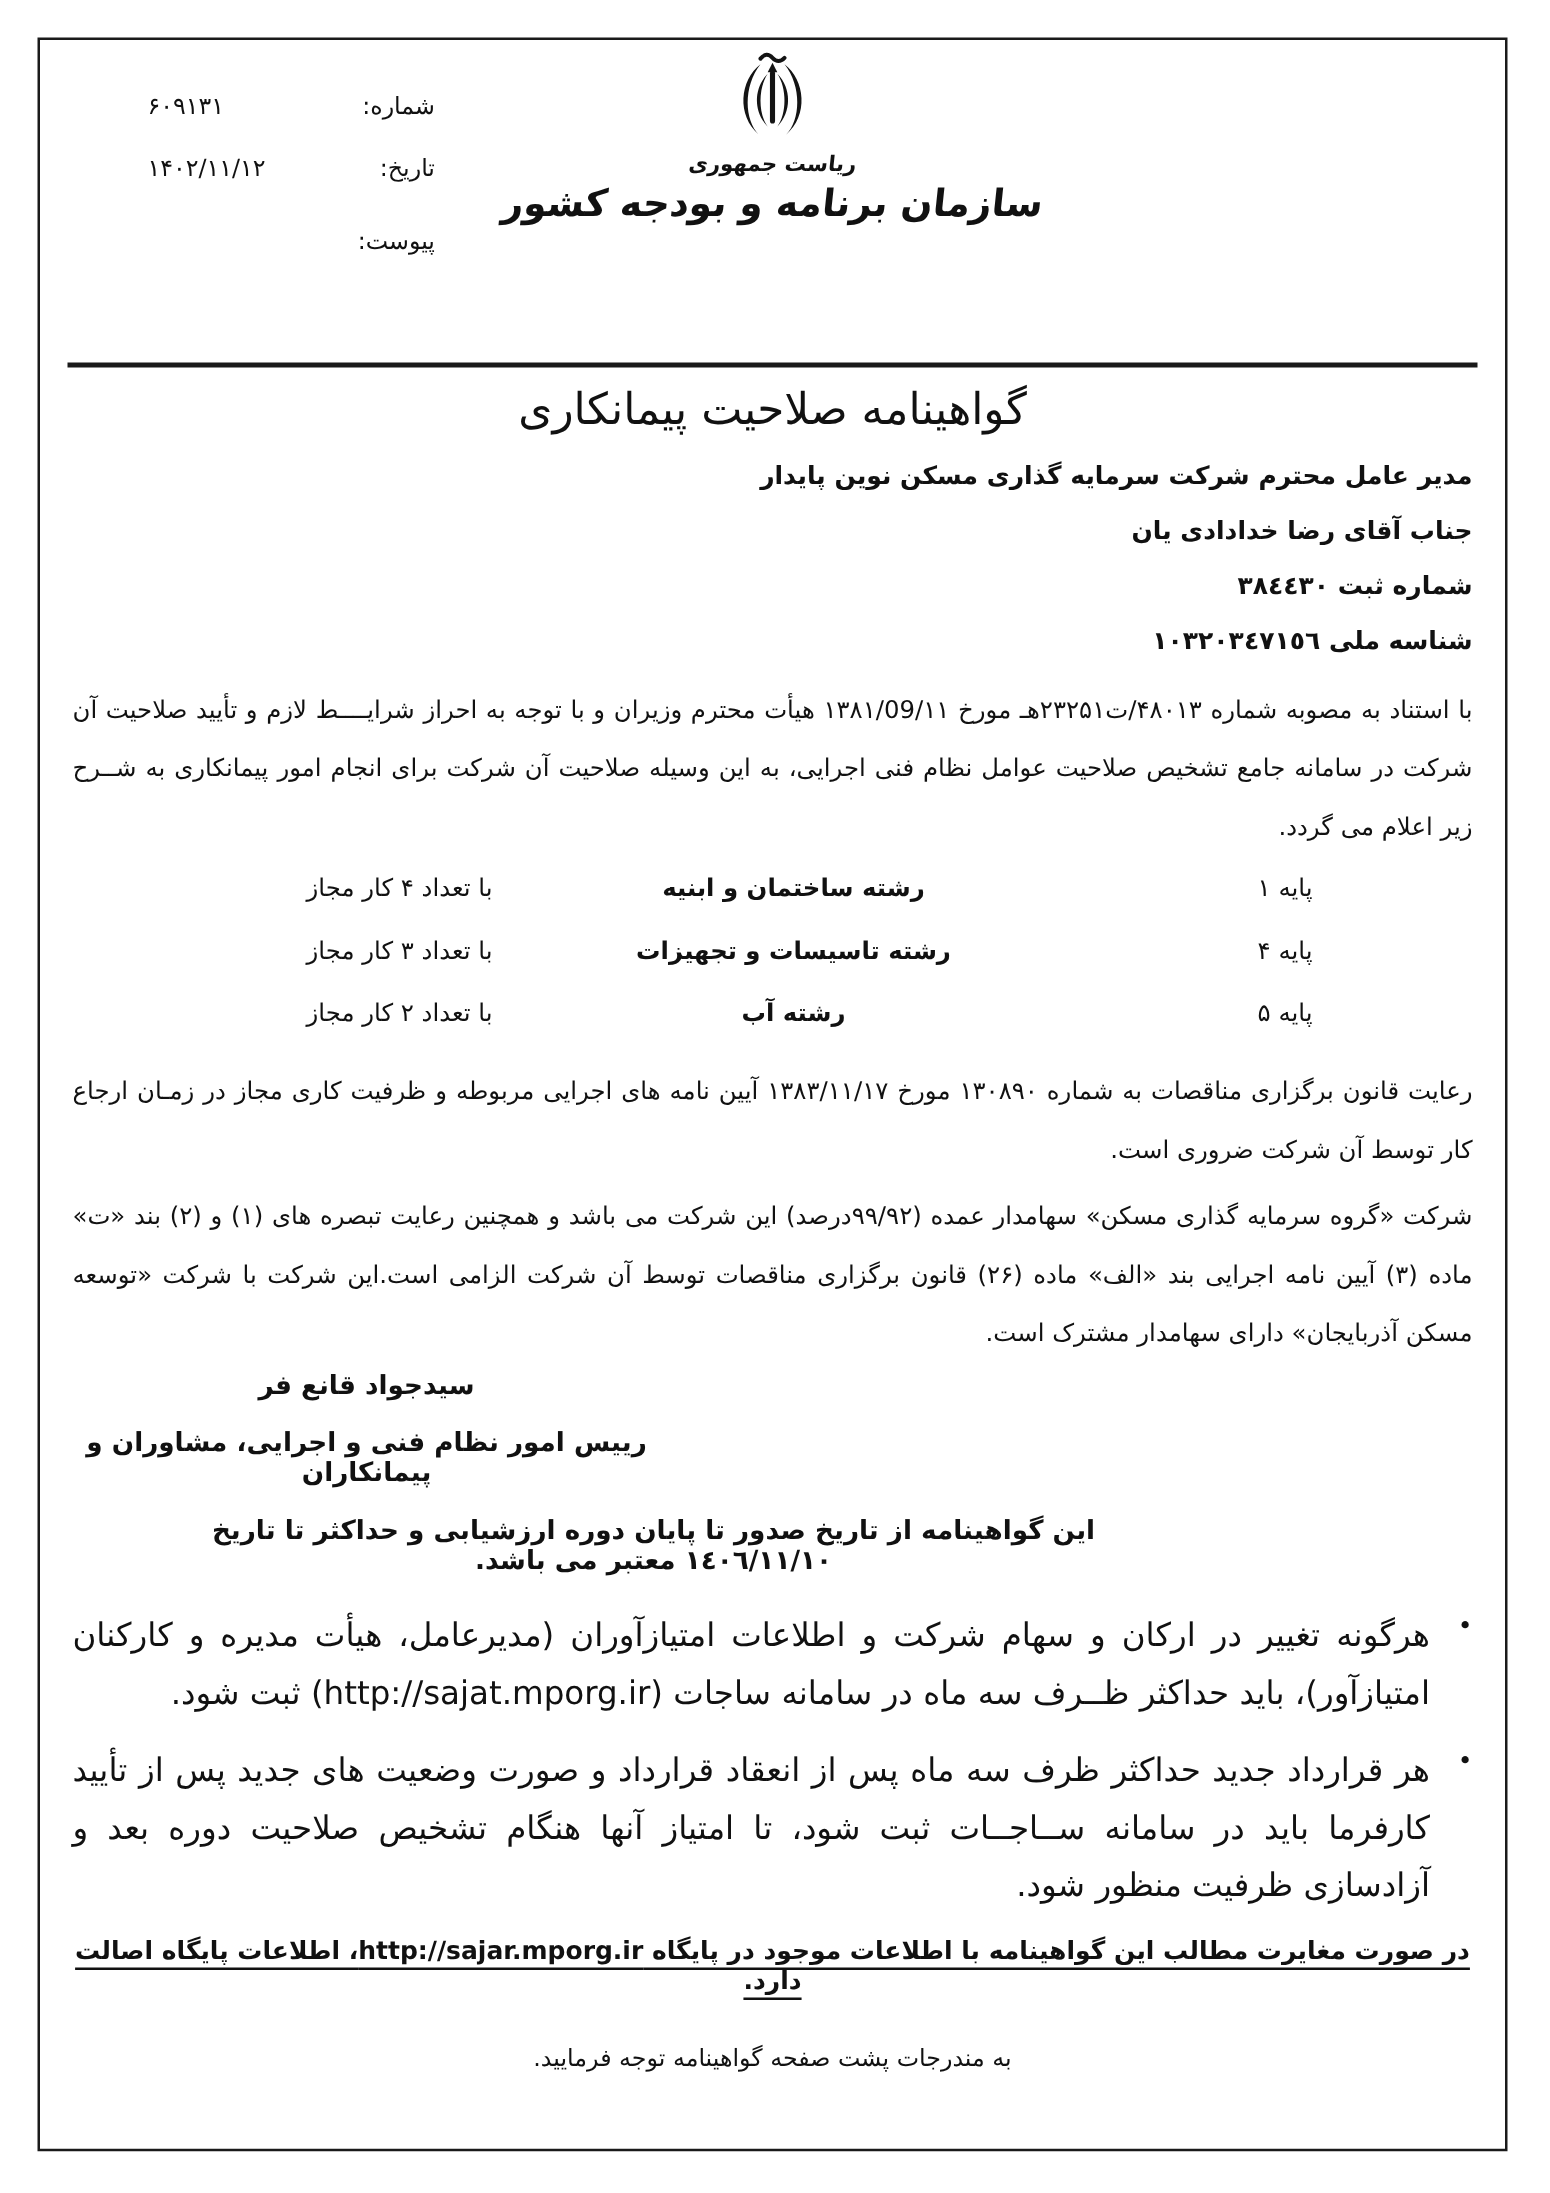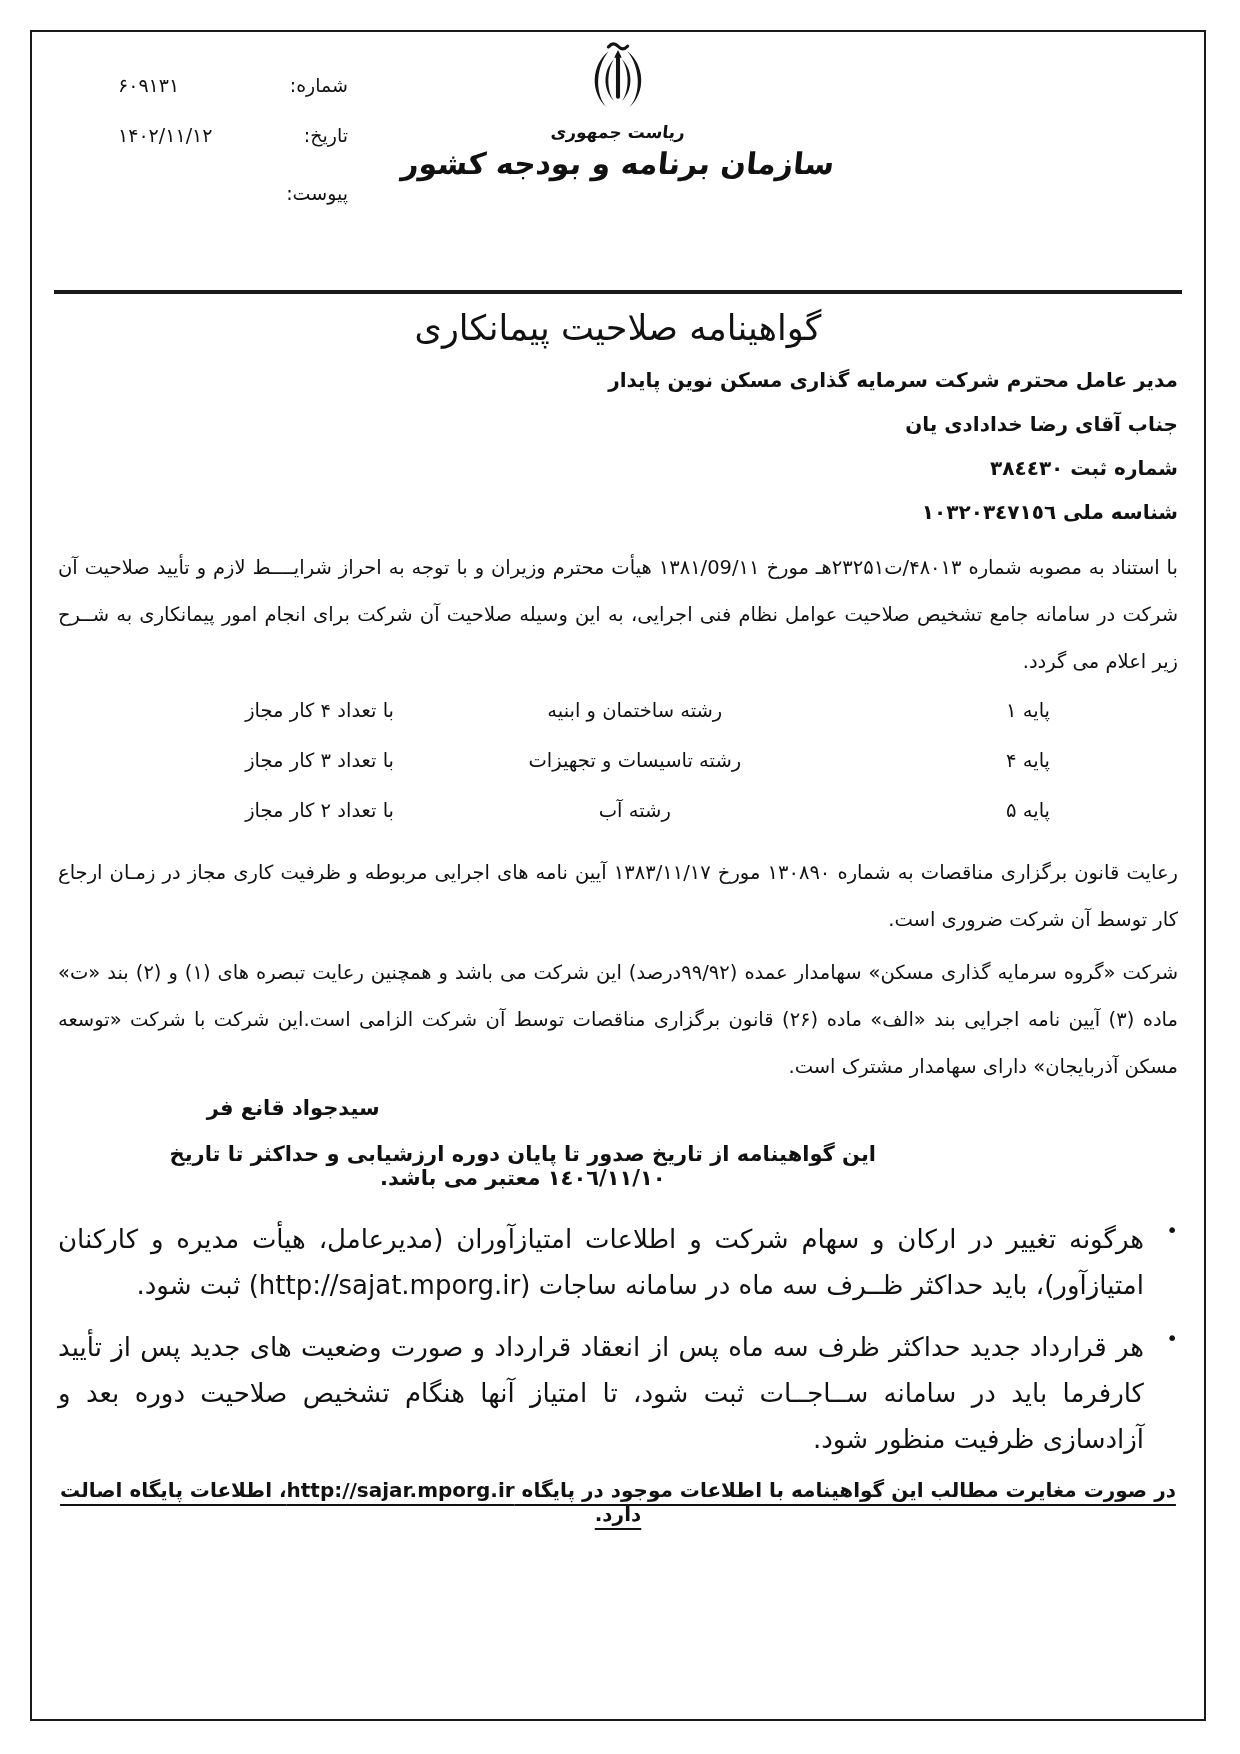--- a/index.html
+++ b/index.html
@@ -40,21 +40,21 @@
   .addressee{font-weight:bold;font-size:20px;line-height:44px;text-align:right;}
   
   .para{
     font-size:19.5px;line-height:47px;text-align:justify;margin:6px 0;
   }
   .intro{margin-top:10px;}
   
   .quals{margin:14px 0 10px 0;}
   .qual-row{display:flex;direction:rtl;font-size:19.5px;margin-bottom:27px;align-items:baseline;}
   .qual-grade{flex:0 0 27%;text-align:right;padding-right:128px;box-sizing:border-box;white-space:nowrap;}
-  .qual-field{flex:0 0 43%;text-align:center;}
+  .qual-field{flex:0 0 43%;text-align:center;font-weight:bold;}
   .qual-capacity{flex:0 0 30%;}
   
   .signature{width:42%;margin:4px 58% 0 0;text-align:center;font-weight:bold;}
   .sig-name{font-size:21px;margin-bottom:22px;}
   .sig-title{font-size:21px;}
   .validity{
     width:65%;margin:22px 26% 0 auto;text-align:center;
     font-weight:bold;font-size:21px;
   }
   
@@ -139,29 +139,31 @@
       <span class="qual-field">رشته آب</span>
       <span class="qual-capacity">با تعداد ۲ کار مجاز</span>
     </div>
   </div>
 
   <p class="para">رعایت قانون برگزاری مناقصات به شماره ۱۳۰۸۹۰ مورخ ۱۳۸۳/۱۱/۱۷ آیین نامه های اجرایی مربوطه و ظرفیت کاری مجاز در زمـان ارجاع کار توسط آن شرکت ضروری است.</p>
   <p class="para">شرکت «گروه سرمایه گذاری مسکن» سهامدار عمده (۹۹/۹۲درصد) این شرکت می باشد و همچنین رعایت تبصره های (۱) و (۲) بند «ت» ماده (۳) آیین نامه اجرایی بند «الف» ماده (۲۶) قانون برگزاری مناقصات توسط آن شرکت الزامی است.این شرکت با شرکت «توسعه مسکن آذربایجان» دارای سهامدار مشترک است.</p>
 
   <div class="signature">
     <div class="sig-name">سیدجواد قانع فر</div>
+    <div class="sig-title">رییس امور نظام فنی و اجرایی، مشاوران و پیمانکاران</div>
   </div>
   <div class="validity">این گواهینامه از تاریخ صدور تا پایان دوره ارزشیابی و حداکثر تا تاریخ ١٤٠٦/١١/١٠ معتبر می باشد.</div>
 
   <div class="notes">
     <div class="note">
       <span class="bullet">•</span>
       <span class="note-text">هرگونه تغییر در ارکان و سهام شرکت و اطلاعات امتیازآوران (مدیرعامل، هیأت مدیره و کارکنان امتیازآور)، باید حداکثر ظــرف سه ماه در سامانه ساجات (http://sajat.mporg.ir) ثبت شود.</span>
     </div>
     <div class="note">
       <span class="bullet">•</span>
       <span class="note-text">هر قرارداد جدید حداکثر ظرف سه ماه پس از انعقاد قرارداد و صورت وضعیت های جدید پس از تأیید کارفرما باید در سامانه ســاجــات ثبت شود، تا امتیاز آنها هنگام تشخیص صلاحیت دوره بعد و آزادسازی ظرفیت منظور شود.</span>
     </div>
   </div>
 
   <div class="warning">در صورت مغایرت مطالب این گواهینامه با اطلاعات موجود در پایگاه http://sajar.mporg.ir، اطلاعات پایگاه اصالت دارد.</div>
+  <div class="back-note">به مندرجات پشت صفحه گواهینامه توجه فرمایید.</div>
 
 </div>
 
 </body></html>

